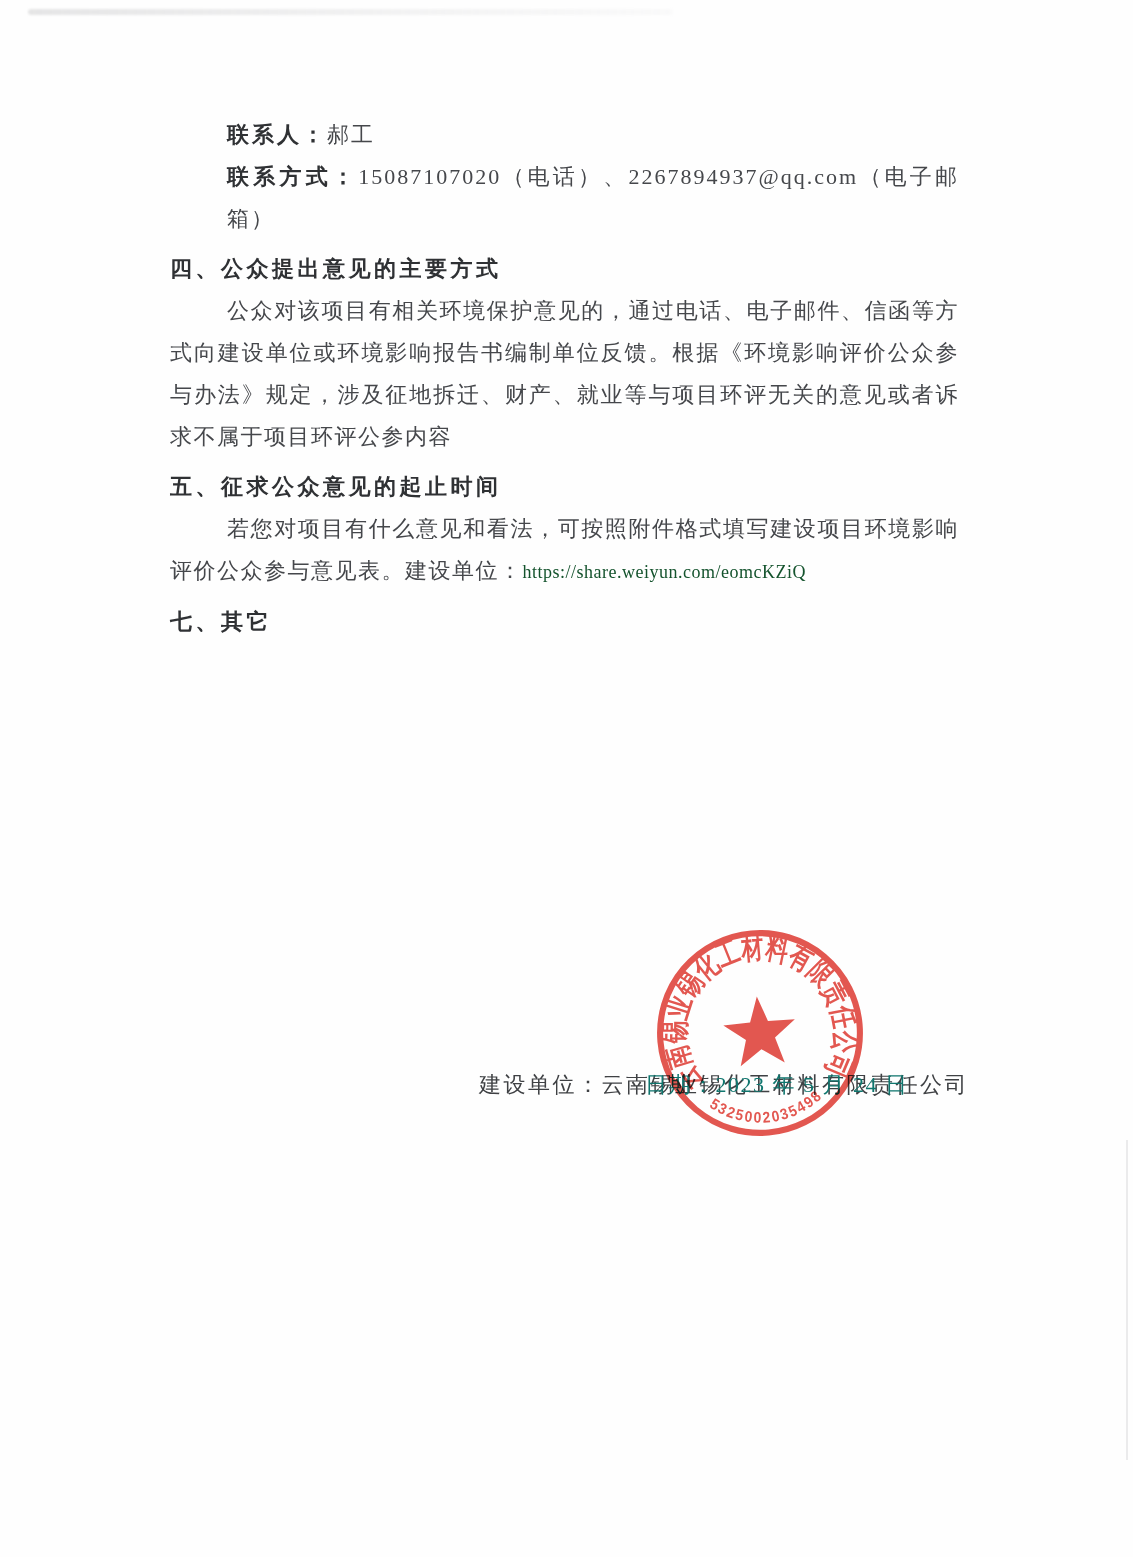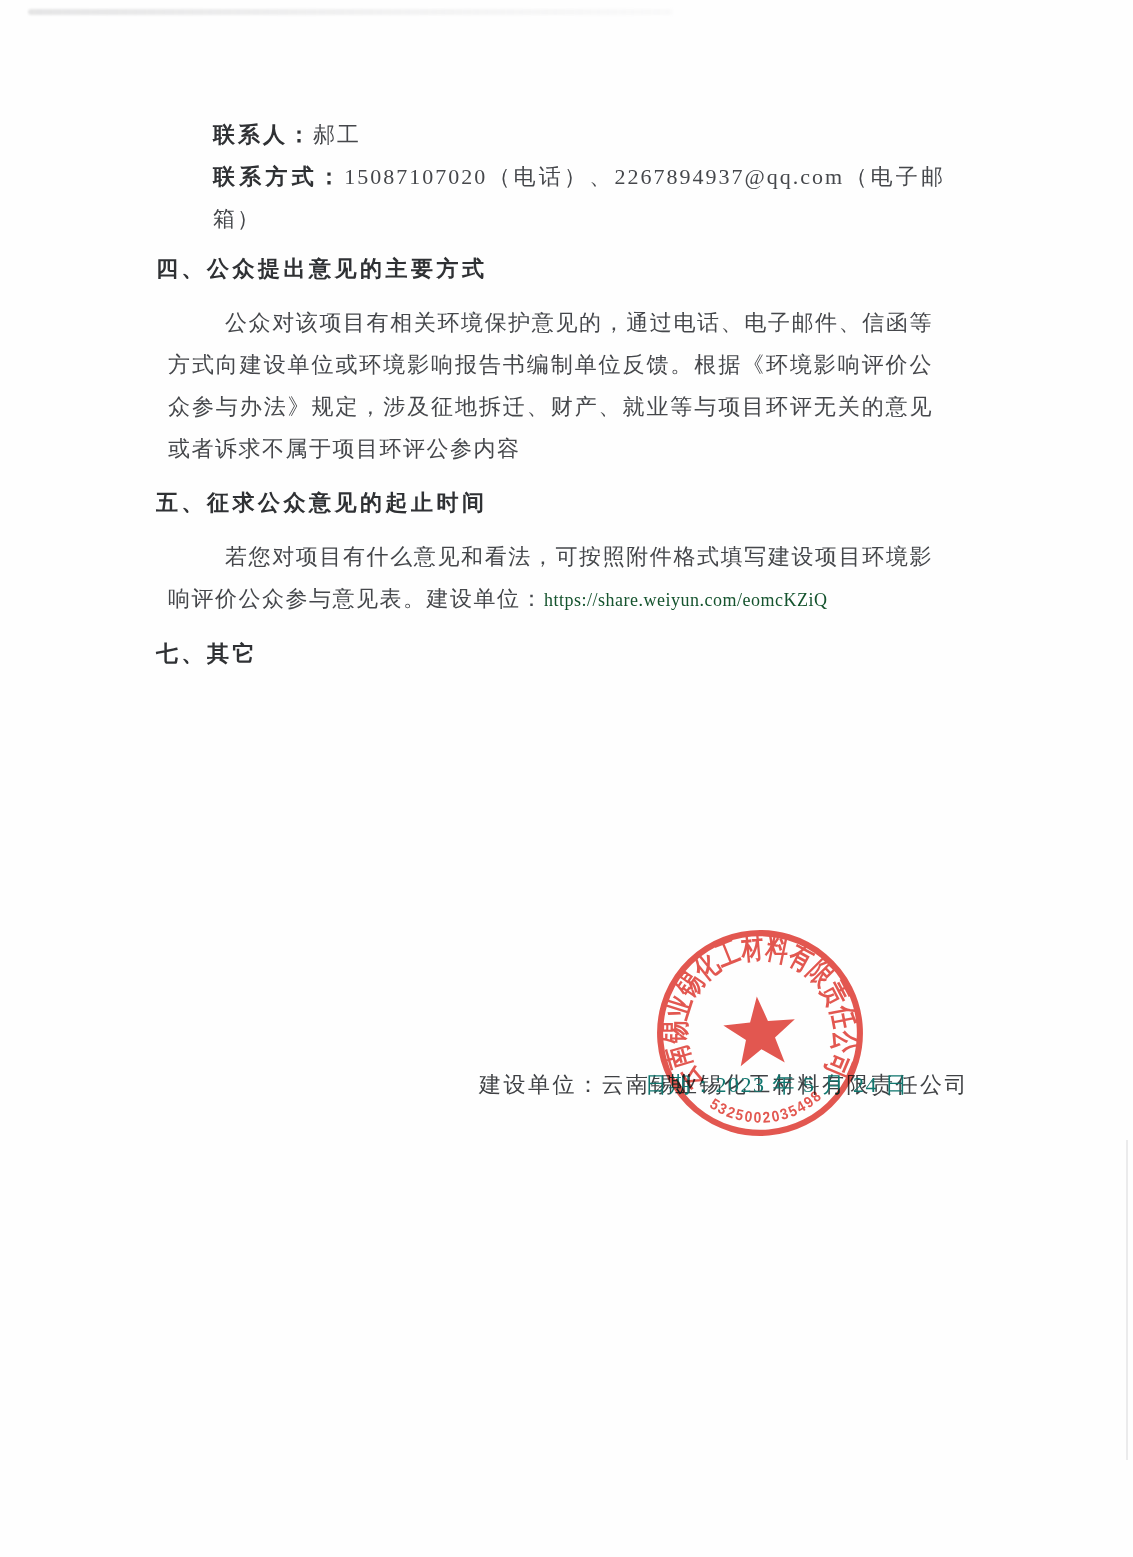--- a/index.html
+++ b/index.html
@@ -26,21 +26,21 @@
     border-radius: 3px;
   }
   .scan-artifact-right {
     position: absolute;
     right: 5px; top: 1140px;
     width: 2px; height: 320px;
     background: rgba(170,170,172,0.22);
   }
   .content {
     position: absolute;
-    left: 156px;
+    left: 170px;
     top: 114px;
     width: 789px;
     font-size: 22px;
     line-height: 42px;
     text-align: justify;
   }
   .contact-line {
     padding-left: 57px;
     letter-spacing: 2px;
   }
@@ -53,21 +53,21 @@
   .contact-value { color: #45474b; }
   .sec-heading {
     margin-top: 8px;
     font-family: Liberation Sans, sans-serif;
     font-weight: bold;
     color: #2f3134;
     letter-spacing: 3.5px;
     text-align: left;
   }
   .sec-body {
-    margin: 12px;
+    margin: 0;
     text-indent: 57px;
     letter-spacing: 1.5px;
     color: #45474b;
   }
   .url-text {
     letter-spacing: 0.5px;
     font-size: 18px;
     color: #14532d;
   }
   .signature-unit {

